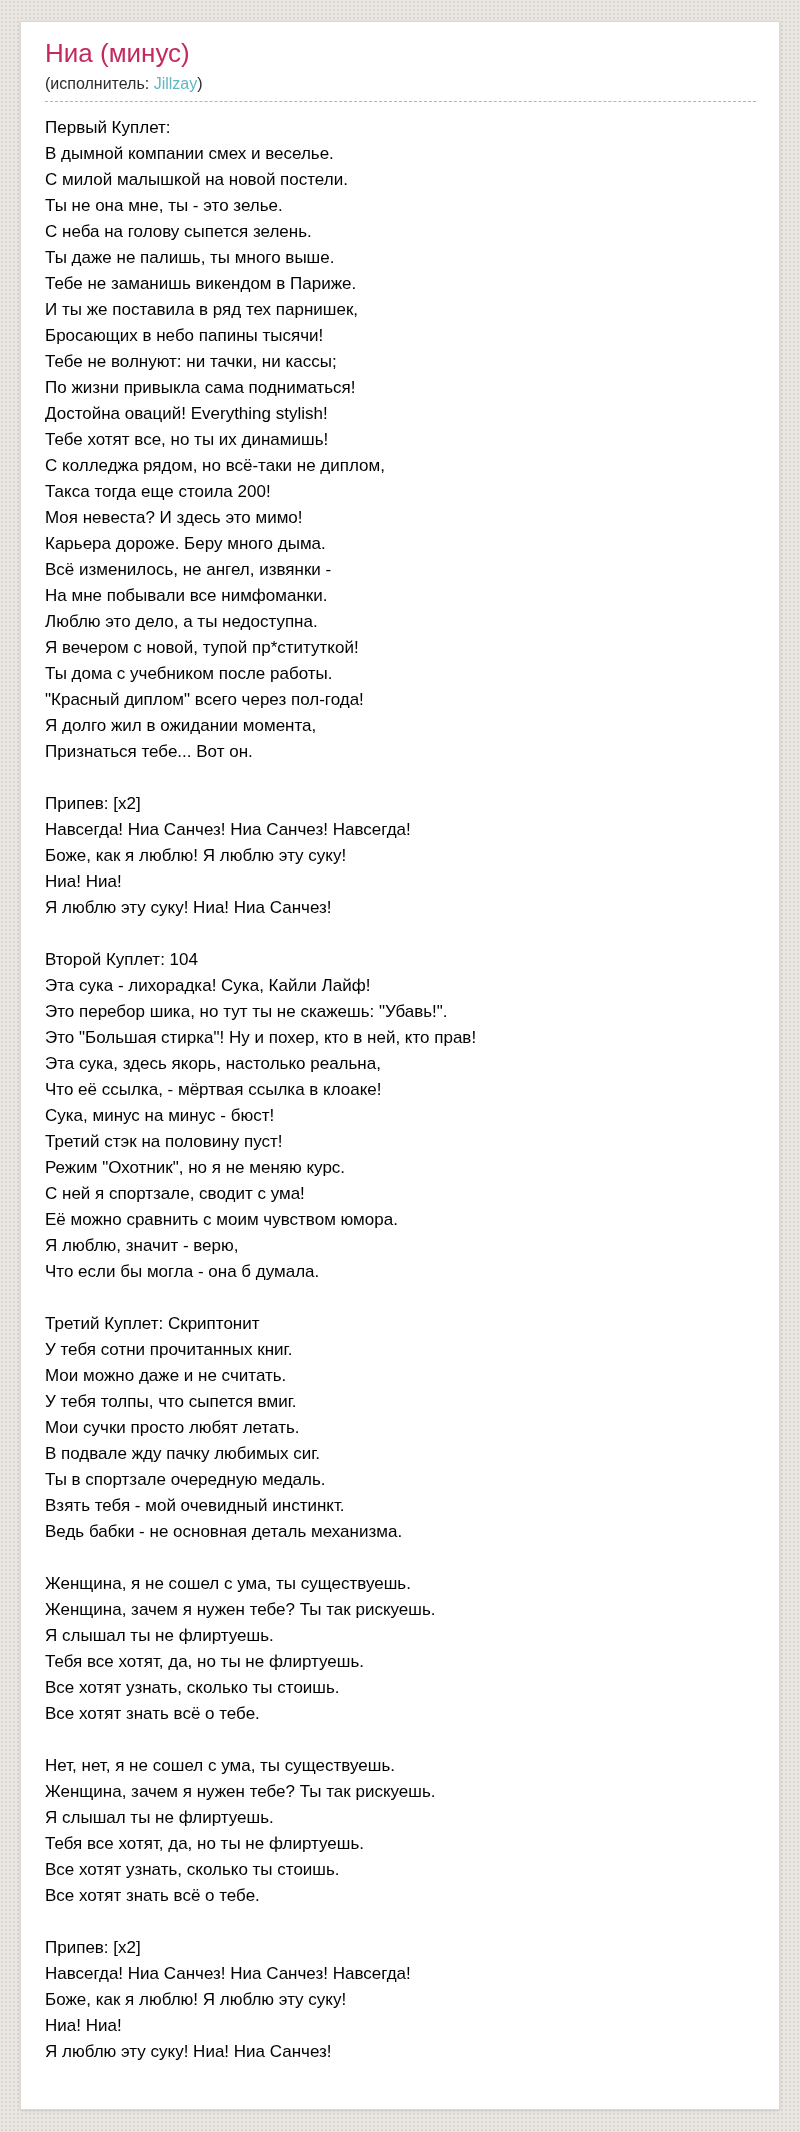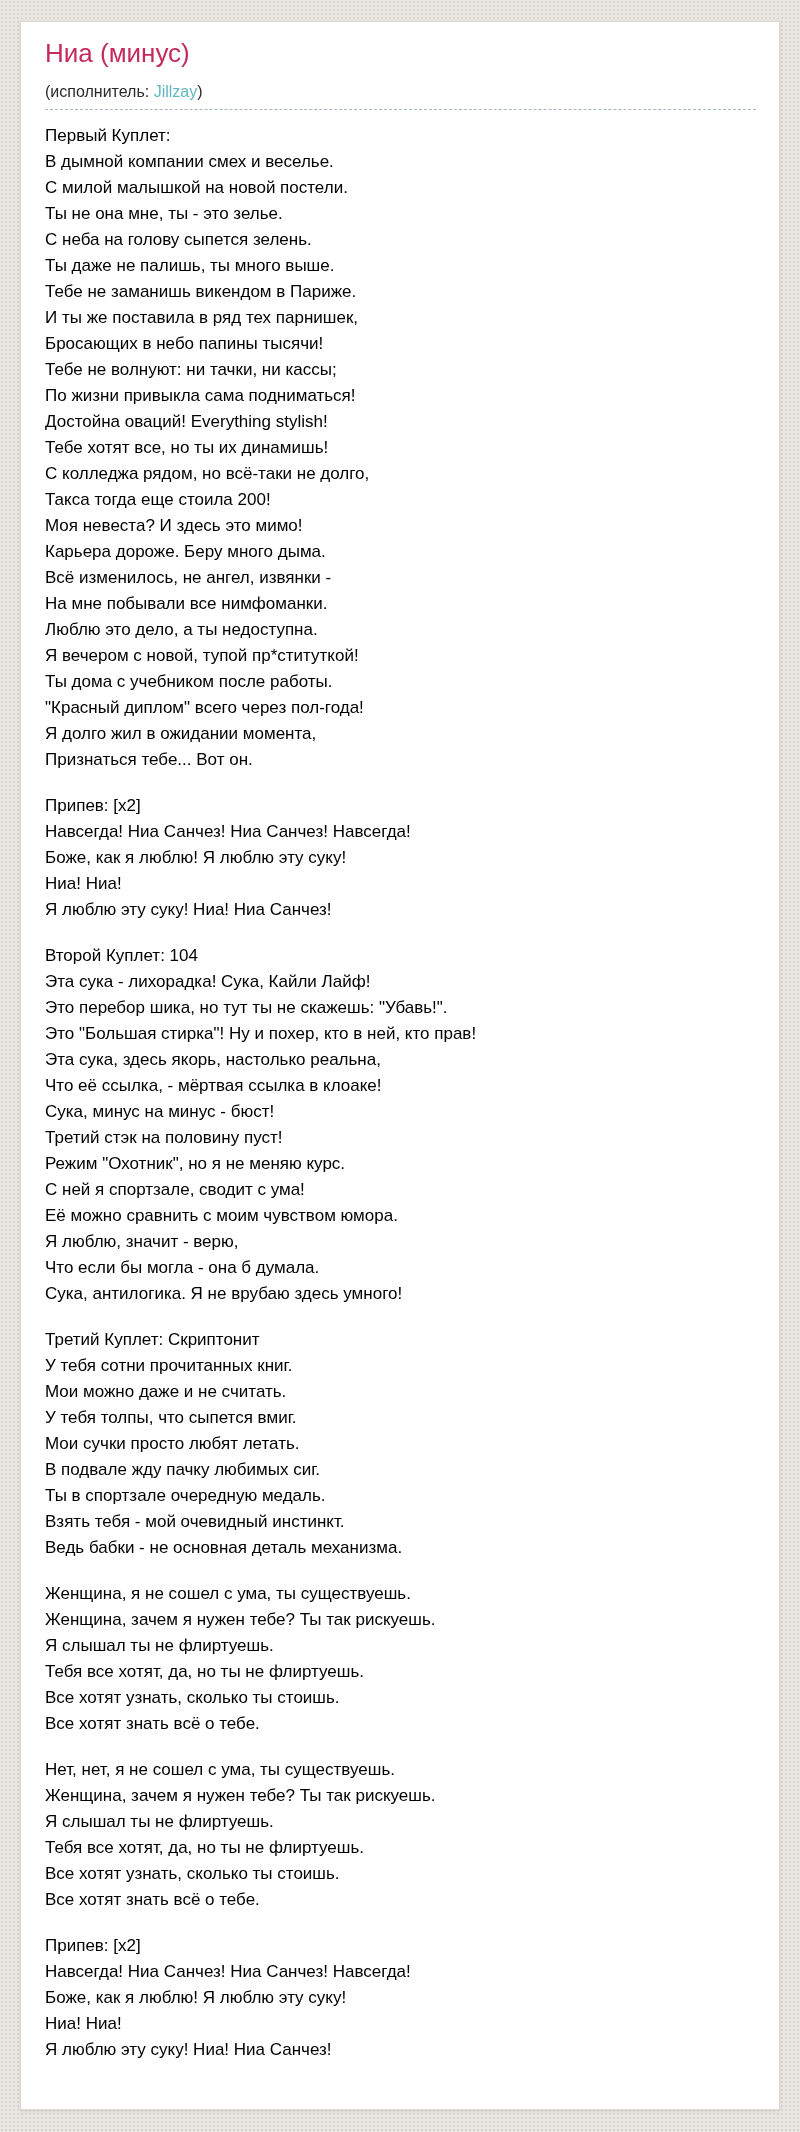--- a/index.html
+++ b/index.html
@@ -27,37 +27,37 @@
     padding-bottom: 7px;
   }
   .song-title {
     font-size: 26px;
     line-height: 30px;
     font-weight: normal;
     color: #c42a5f;
     letter-spacing: 0;
   }
   .artist-row {
-    margin-top: 13px;
+    margin-top: 5px;
     font-size: 16px;
     line-height: 21px;
     color: #2b2b2b;
   }
   .artist-link {
     color: #5fb7bf;
     text-decoration: none;
     cursor: pointer;
   }
   .lyrics {
     margin-top: 13px;
     font-size: 17px;
     line-height: 26px;
     color: #000000;
   }
-  .stanza + .stanza { margin-top: 20px; }
+  .stanza + .stanza { margin-top: 26px; }
   .line { white-space: pre; }
 </style>
 </head>
 <body>
 
 <div class="card">
   <div class="header">
     <h1 class="song-title">Ниа (минус)</h1>
     <div class="artist-row"><span>(исполнитель:</span> <a class="artist-link">Jillzay</a><span>)</span></div>
   </div>
@@ -71,21 +71,21 @@
         <div class="line">Ты не она мне, ты - это зелье.</div>
         <div class="line">С неба на голову сыпется зелень.</div>
         <div class="line">Ты даже не палишь, ты много выше.</div>
         <div class="line">Тебе не заманишь викендом в Париже.</div>
         <div class="line">И ты же поставила в ряд тех парнишек,</div>
         <div class="line">Бросающих в небо папины тысячи!</div>
         <div class="line">Тебе не волнуют: ни тачки, ни кассы;</div>
         <div class="line">По жизни привыкла сама подниматься!</div>
         <div class="line">Достойна оваций! Everything stylish!</div>
         <div class="line">Тебе хотят все, но ты их динамишь!</div>
-        <div class="line">С колледжа рядом, но всё-таки не долго,</div>
+        <div class="line">С колледжа рядом, но всё-таки не диплом,</div>
         <div class="line">Такса тогда еще стоила 200!</div>
         <div class="line">Моя невеста? И здесь это мимо!</div>
         <div class="line">Карьера дороже. Беру много дыма.</div>
         <div class="line">Всё изменилось, не ангел, извянки -</div>
         <div class="line">На мне побывали все нимфоманки.</div>
         <div class="line">Люблю это дело, а ты недоступна.</div>
         <div class="line">Я вечером с новой, тупой пр*ституткой!</div>
         <div class="line">Ты дома с учебником после работы.</div>
         <div class="line">"Красный диплом" всего через пол-года!</div>
         <div class="line">Я долго жил в ожидании момента,</div>
@@ -105,21 +105,20 @@
         <div class="line">Это "Большая стирка"! Ну и похер, кто в ней, кто прав!</div>
         <div class="line">Эта сука, здесь якорь, настолько реальна,</div>
         <div class="line">Что её ссылка, - мёртвая ссылка в клоаке!</div>
         <div class="line">Сука, минус на минус - бюст!</div>
         <div class="line">Третий стэк на половину пуст!</div>
         <div class="line">Режим "Охотник", но я не меняю курс.</div>
         <div class="line">С ней я спортзале, сводит с ума!</div>
         <div class="line">Её можно сравнить с моим чувством юмора.</div>
         <div class="line">Я люблю, значит - верю,</div>
         <div class="line">Что если бы могла - она б думала.</div>
-        <div class="line">Сука, антилогика. Я не врубаю здесь умного!</div>
       </div>
       <div class="stanza">
         <div class="line">Третий Куплет: Скриптонит</div>
         <div class="line">У тебя сотни прочитанных книг.</div>
         <div class="line">Мои можно даже и не считать.</div>
         <div class="line">У тебя толпы, что сыпется вмиг.</div>
         <div class="line">Мои сучки просто любят летать.</div>
         <div class="line">В подвале жду пачку любимых сиг.</div>
         <div class="line">Ты в спортзале очередную медаль.</div>
         <div class="line">Взять тебя - мой очевидный инстинкт.</div>

